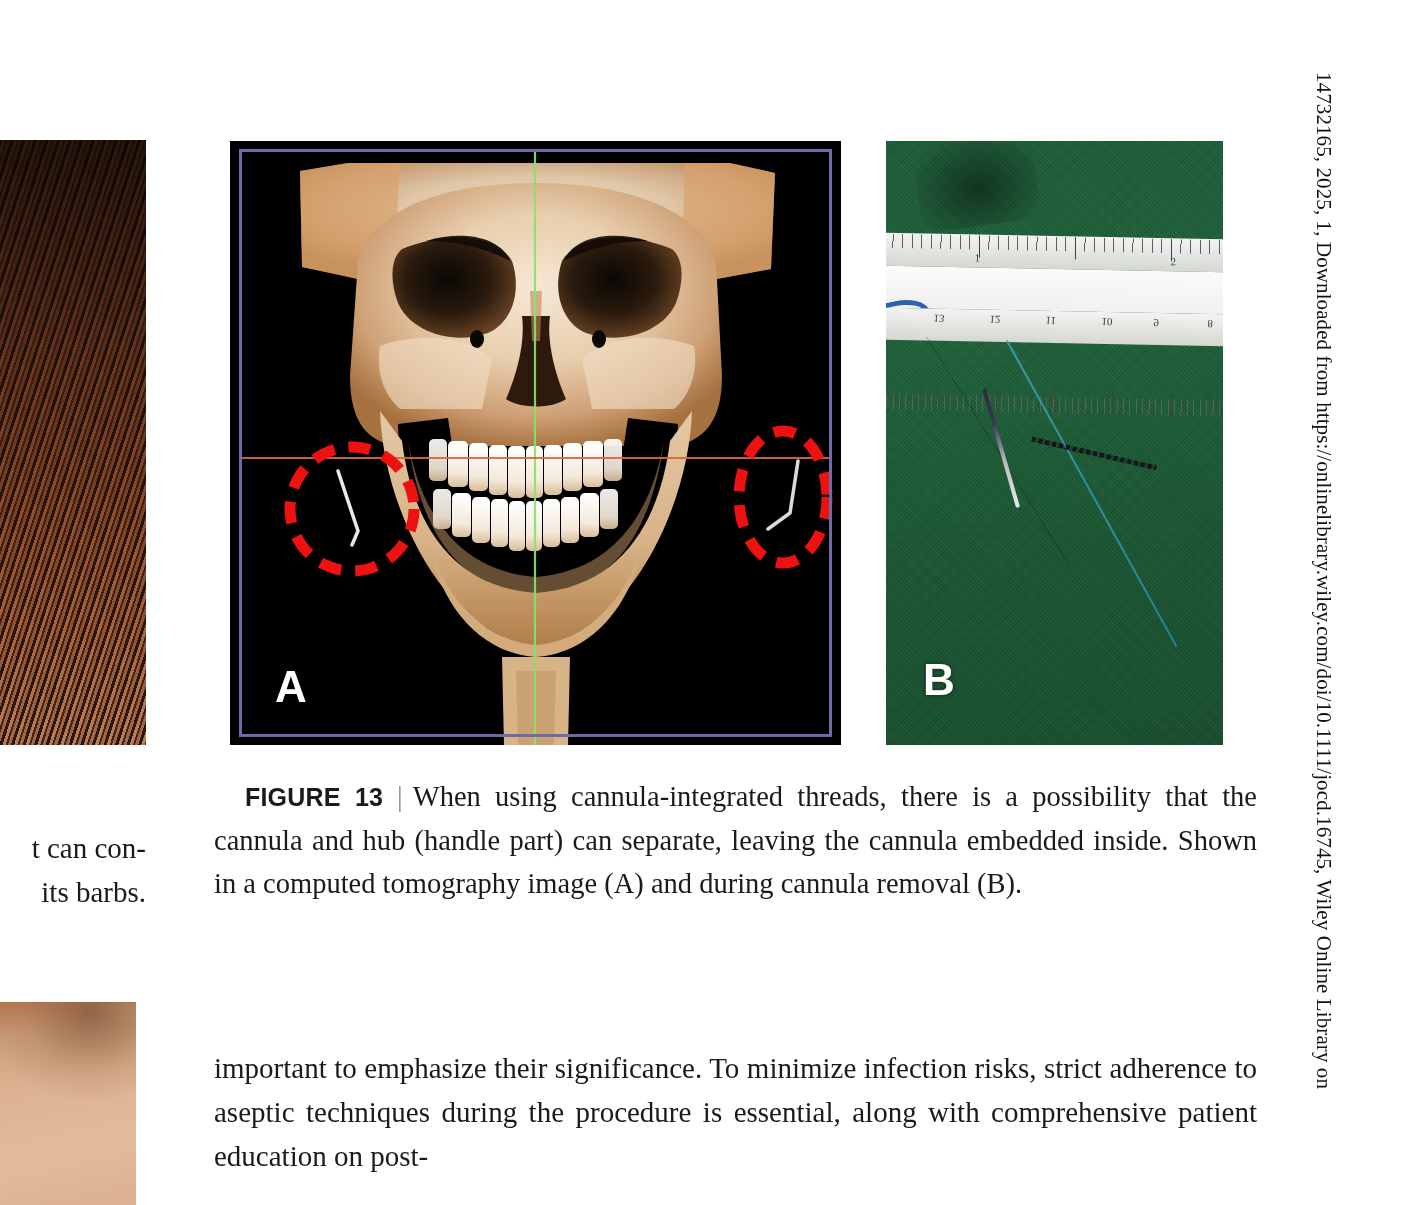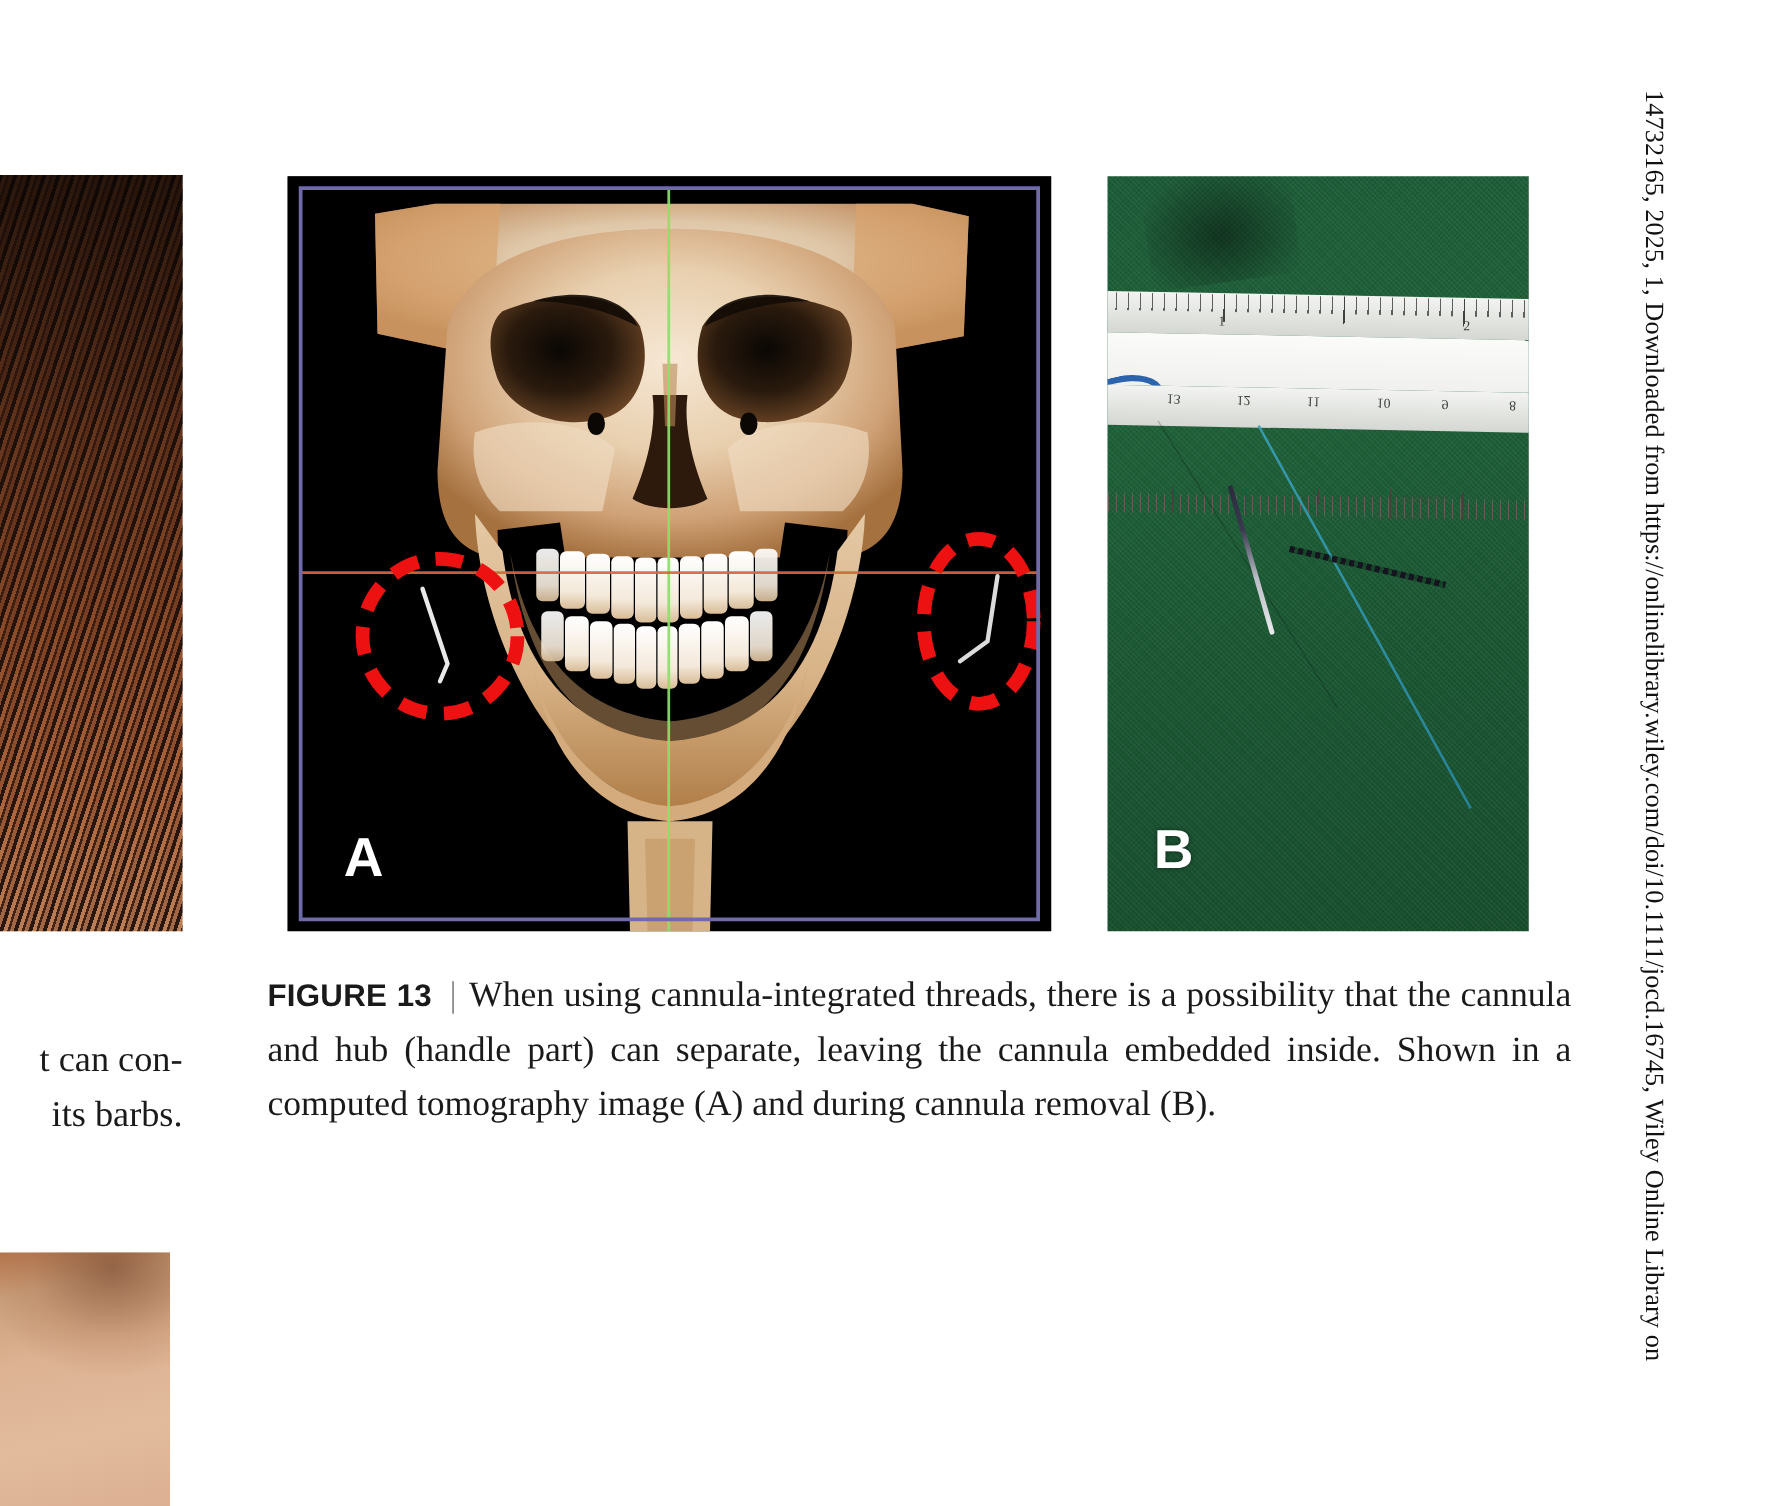--- a/index.html
+++ b/index.html
@@ -177,20 +177,21 @@
     line-height: 43px;
     color: #1a1a1a;
     text-align: justify;
     text-justify: inter-word;
   }
   #caption-label {
     font-family: "Liberation Sans", sans-serif;
     font-weight: bold;
     font-size: 25px;
     letter-spacing: 0.2px;
+    margin-left: 31px;
   }
   #caption-bar {
     display: inline-block;
     color: #8c8c8c;
     font-weight: normal;
     margin: 0 10px 0 14px;
   }
 
   #body-paragraph {
     position: absolute;
@@ -389,16 +390,17 @@
     <div id="cannula-needle"></div>
     <div id="cannula-thread"></div>
 
     <div class="panel-label" id="panel-b-label">B</div>
   </div>
 
   <div id="figure-caption">
     <span id="caption-label">FIGURE 13</span><span id="caption-bar">|</span><span>When using cannula-integrated threads, there is a possibility that the cannula and hub (handle part) can separate, leaving the cannula embedded inside. Shown in a computed tomography image (A) and during cannula removal (B).</span>
   </div>
 
+  <div id="body-paragraph">important to emphasize their significance. To minimize infection risks, strict adherence to aseptic techniques during the procedure is essential, along with comprehensive patient education on post-</div>
 
   <div id="download-stamp">14732165, 2025, 1, Downloaded from https://onlinelibrary.wiley.com/doi/10.1111/jocd.16745, Wiley Online Library on</div>
 
 </div>
 
 </body></html>

